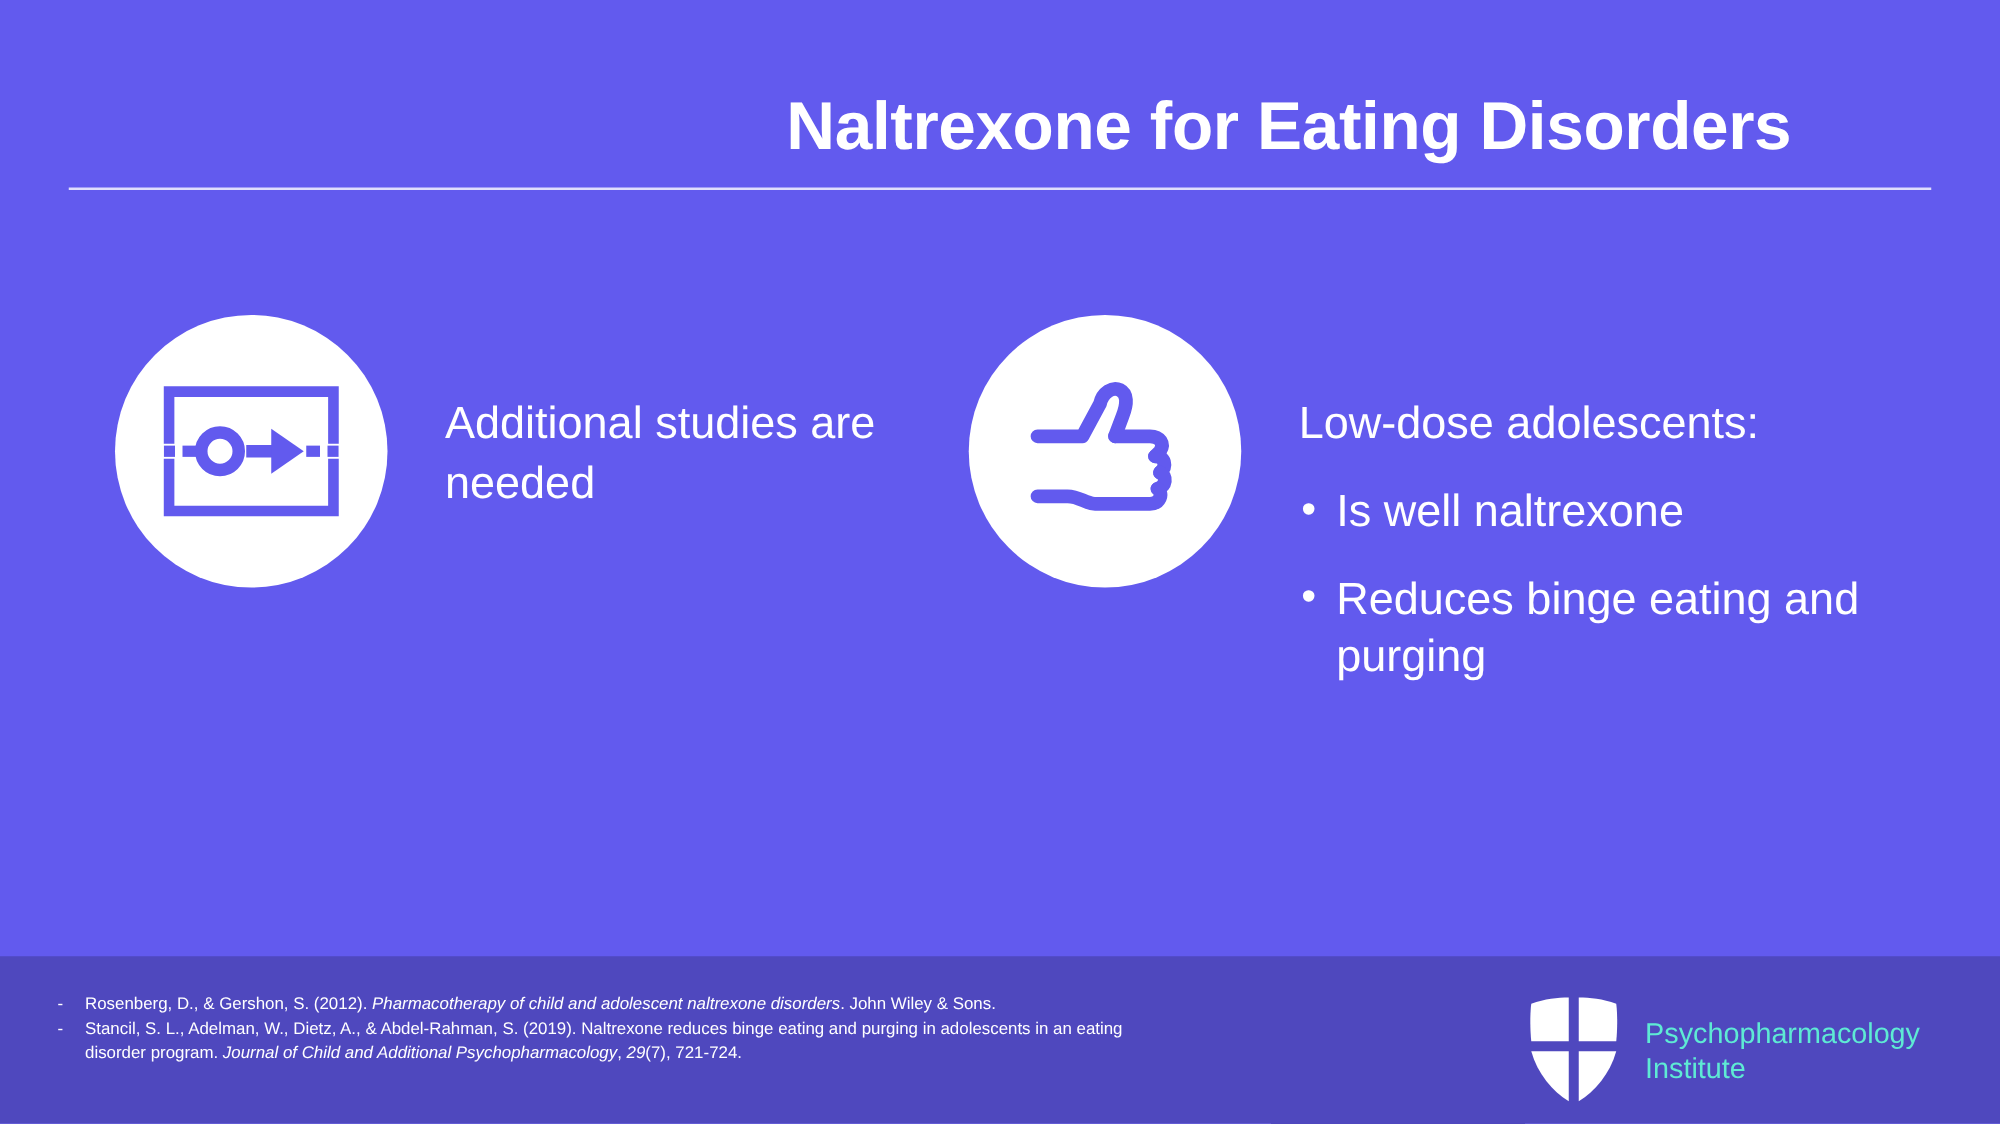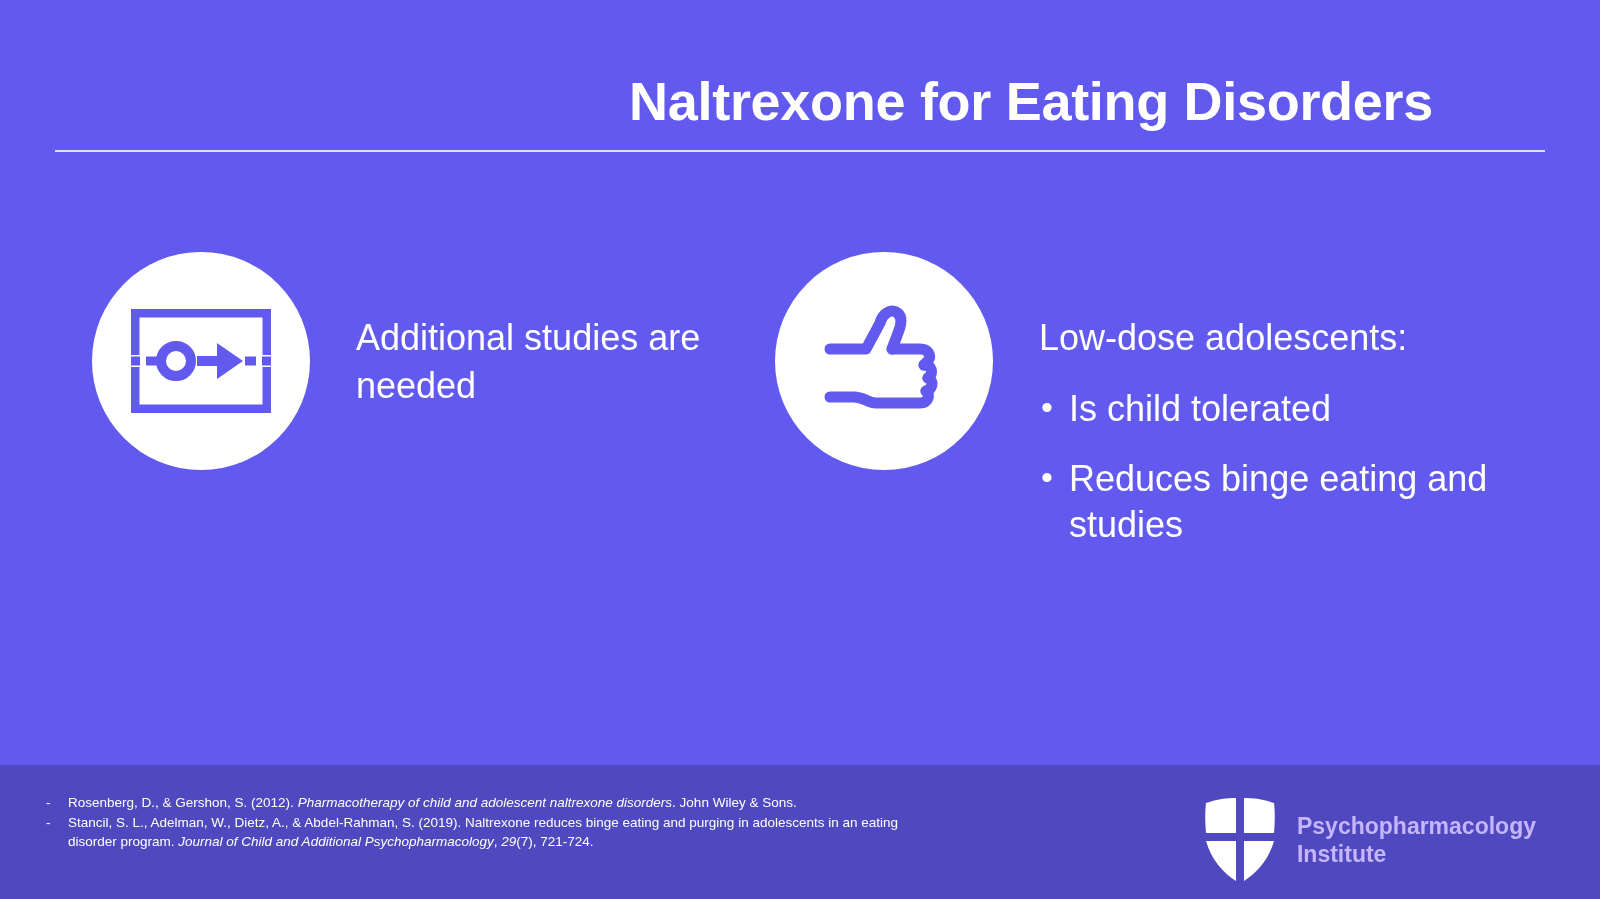--- a/index.html
+++ b/index.html
@@ -142,24 +142,24 @@
   .brand {
     position: absolute;
     right: 64px;
     top: 32px;
     display: flex;
     align-items: center;
     gap: 20px;
   }
   .brand-mark { width: 74px; height: 86px; display:block; }
   .brand-name {
-    color: #c4b5fd;
+    color: #5eead4;
     font-size: 23px;
     line-height: 1.22;
-    font-weight: 700;
+    font-weight: 400;
     white-space: pre-line;
   }
 </style>
 </head>
 <body>
 
 <div class="slide" style="background: rgb(98, 90, 238);">
 
   <div class="title">Naltrexone for Eating Disorders</div>
   <div class="title-rule"></div>
@@ -204,25 +204,25 @@
             <path d="M104 75 C110 78 109 86 102 88"></path>
             <path d="M102 88 C107 92 104 100 96 100 L52 100 C44 100 40 94 30 94 L6 94"></path>
           </g>
         </svg>
       </div>
       <div class="col-text">
         <p class="lead">Low-dose adolescents:</p>
         <ul class="bullets">
           <li>
             <span class="bullet-dot">•</span>
-            <span>Is child tolerated</span>
+            <span>Is well naltrexone</span>
           </li>
           <li>
             <span class="bullet-dot">•</span>
-            <span>Reduces binge eating and studies</span>
+            <span>Reduces binge eating and purging</span>
           </li>
         </ul>
       </div>
     </div>
 
   </div>
 
   <div class="footer" style="background: rgb(79, 72, 190);">
 
     <div class="refs">

